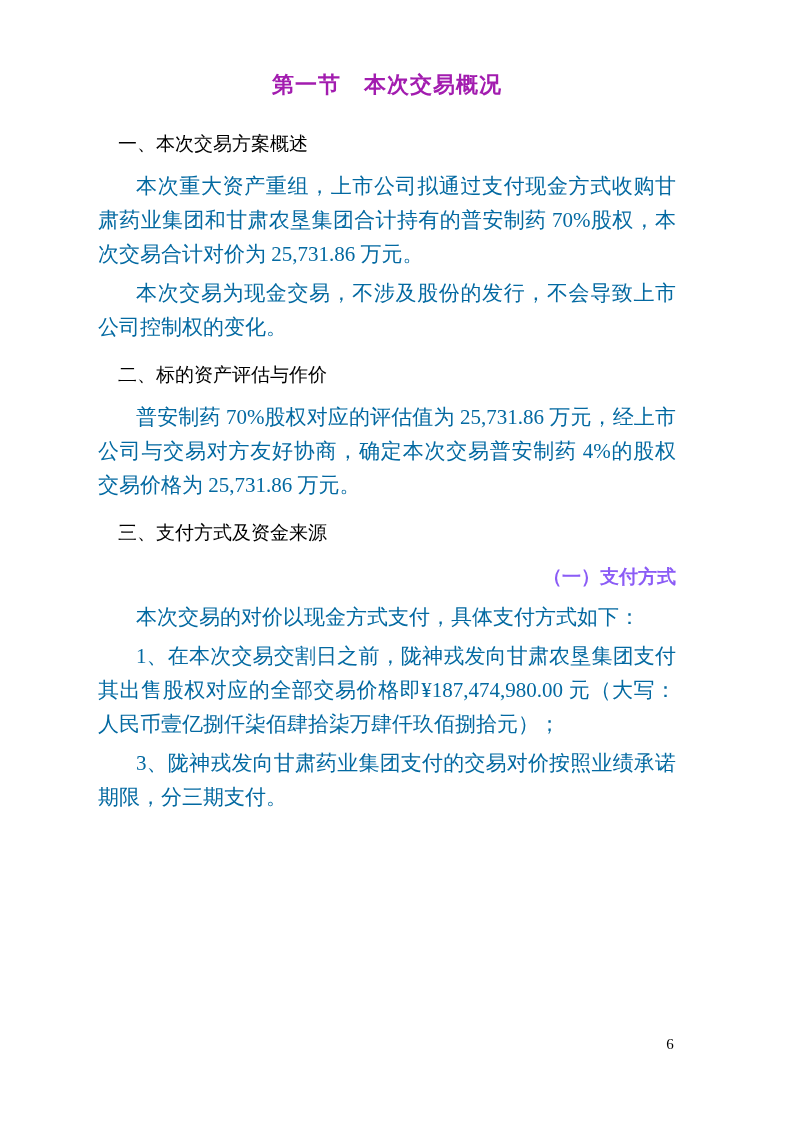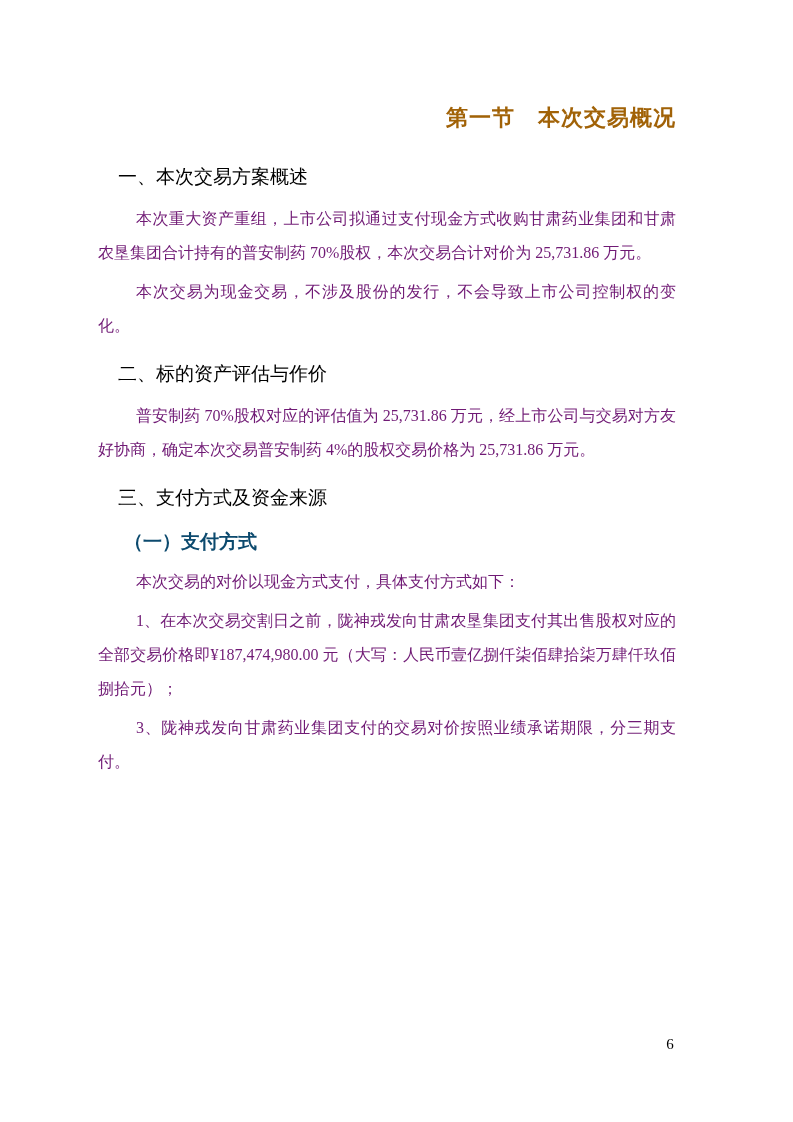--- a/index.html
+++ b/index.html
@@ -16,52 +16,53 @@
     font-family: "Liberation Serif", serif;
     overflow: hidden;
   }
   .content {
     position: absolute;
     left: 98px;
     top: 0;
     width: 578px;
   }
   .doc-title {
-    margin: 104px 0 32px 0;
-    text-align: right;
+    margin: 71px 0 32px 0;
+    text-align: center;
     font-family: "Liberation Sans", sans-serif;
     font-weight: bold;
     font-size: 22px;
     line-height: 28px;
-    color: #a16207;
+    color: #a21caf;
     letter-spacing: 1px;
   }
   .sec-heading {
     margin: 18px 0 12px 20px;
     font-family: "Liberation Sans", sans-serif;
     font-weight: normal;
     font-size: 19px;
     line-height: 26px;
     color: #000000;
   }
   .sub-heading {
     margin: 18px 0 10px 26px;
     font-family: "Liberation Sans", sans-serif;
     font-weight: bold;
     font-size: 19px;
     line-height: 26px;
-    color: #0c4a6e;
+    color: #8b5cf6;
+    text-align: right;
   }
   p.body {
     margin: 0 0 5px 0;
-    font-size: 16px;
+    font-size: 21px;
     line-height: 34px;
     text-align: justify;
     text-indent: 38px;
-    color: #701a75;
+    color: #0369a1;
   }
   .page-number {
     position: absolute;
     left: 660px;
     top: 1036px;
     width: 20px;
     text-align: center;
     font-size: 15px;
     font-family: "Liberation Serif", serif;
     color: #000000;

